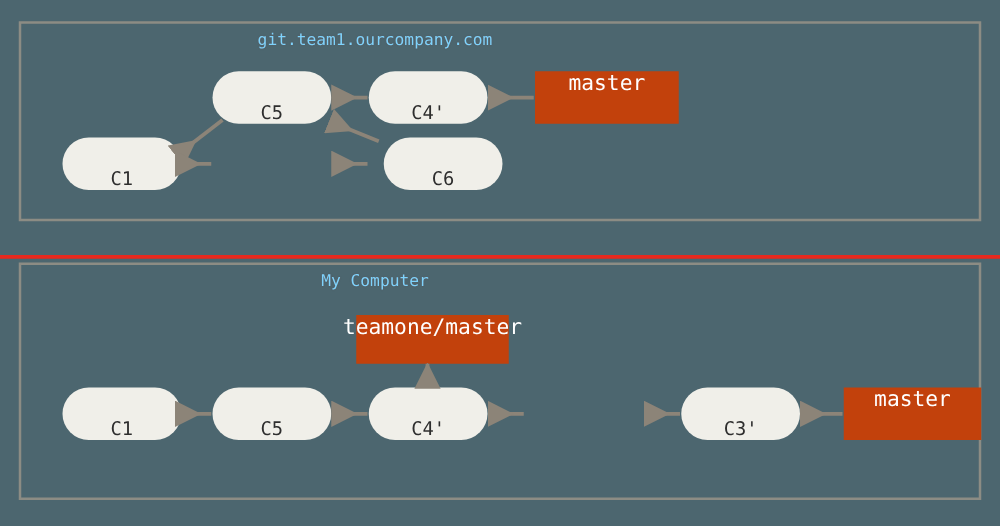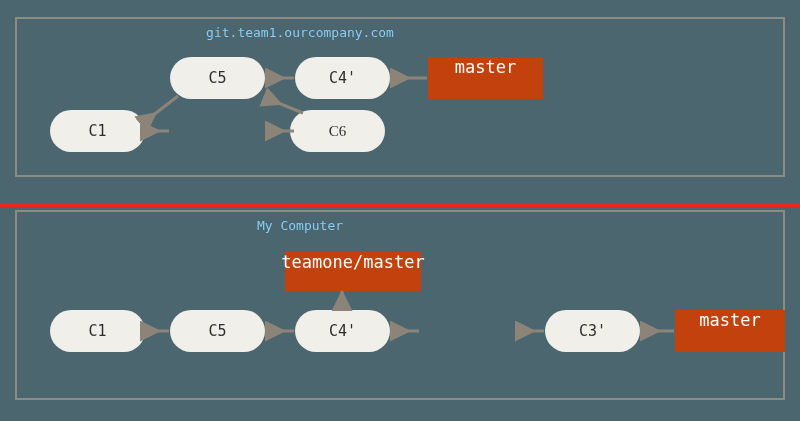--- a/index.html
+++ b/index.html
@@ -46,21 +46,21 @@
 
   .commit {
     position: absolute;
     width: 95px;
     height: 42px;
     background: #f0efe9;
     border-radius: 21px;
     color: #2e2e2e;
     font-size: 15px;
     display: flex;
-    align-items: center;
+    align-items: flex-end;
     justify-content: center;
     box-sizing: border-box;
   }
 
   .refbox {
     position: absolute;
     background: #c2410c;
     color: #ffffff;
     font-size: 17px;
     display: flex;
@@ -94,35 +94,35 @@
 
   <div class="commit" style="left:295px; top:57px;">
     <span>C4'</span>
   </div>
 
   <div class="commit" style="left:50px; top:110px;">
     <span>C1</span>
   </div>
 
 
-  <div class="commit" style="left:290px; top:110px;font-family:Liberation Serif, serif;">
+  <div class="commit" style="left:307px; top:110px;">
     <span>C6</span>
   </div>
 
   <div class="refbox" style="left:428px; top:57px; width:115px; height:42px;">
     <span>master</span>
   </div>
 
   <div class="divider-red"></div>
 
   <div class="panel" id="panel-bottom"></div>
 
   <div class="panel-title" id="title-bottom">My Computer</div>
 
-  <div class="refbox" style="left:285px; top:252px; width:136px; height:39px;">
+  <div class="refbox" style="left:285px; top:252px; width:122px; height:39px;">
     <span>teamone/master</span>
   </div>
 
   <div class="commit" style="left:50px; top:310px;">
     <span>C1</span>
   </div>
 
   <div class="commit" style="left:170px; top:310px;">
     <span>C5</span>
   </div>

